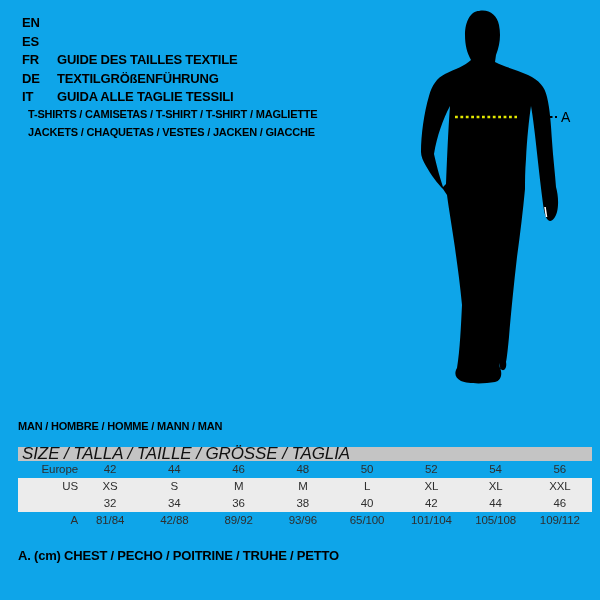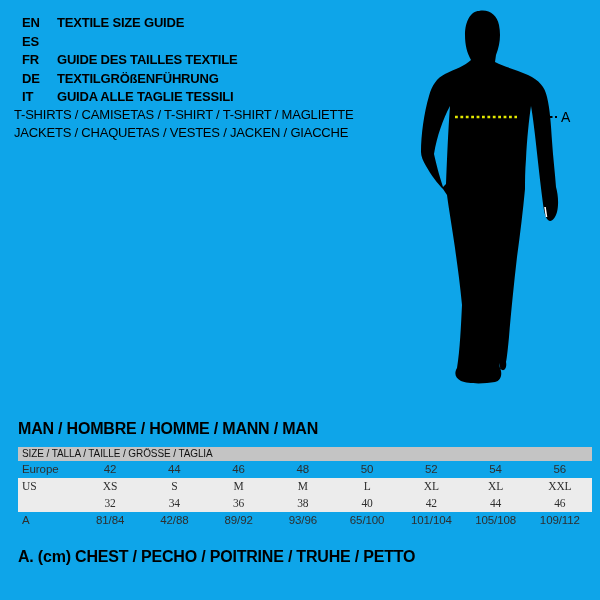--- a/index.html
+++ b/index.html
@@ -5,53 +5,52 @@
   html,body{margin:0;padding:0;background:#fff;}
   .canvas{
     position:relative;width:600px;height:600px;background:#0ea5e9;
     font-family:"Liberation Sans",sans-serif;color:#000;overflow:hidden;
   }
   
   .lang-list{position:absolute;left:22px;top:14px;}
   .lang-row{display:flex;font-size:13px;font-weight:bold;line-height:18.6px;letter-spacing:-0.2px;}
   .lang-code{width:35px;flex:0 0 35px;}
   
-  .categories{position:absolute;left:14px;top:106px;font-size:13px;font-weight:normal;line-height:17.5px;letter-spacing:-0.2px;}
+  .categories{position:absolute;left:28px;top:106px;font-size:11px;font-weight:bold;line-height:17.5px;letter-spacing:-0.2px;}
   
   .man-wrap{position:absolute;left:405px;top:5px;width:170px;height:385px;}
   .man-wrap svg{display:block;width:170px;height:385px;}
   
-  .section-title{position:absolute;left:18px;top:420px;font-size:16px;font-weight:bold;letter-spacing:-0.2px;}
+  .section-title{position:absolute;left:18px;top:420px;font-size:11px;font-weight:bold;letter-spacing:-0.2px;}
   
   table.size-table{
     position:absolute;left:18px;top:447px;width:574px;
     border-collapse:collapse;table-layout:fixed;
     font-size:11.5px;letter-spacing:-0.1px;
   }
   table.size-table col.c-label{width:60px;}
   .head-row td{
     background:var(--head-bg,#c4c4c4);height:14px;line-height:14px;
-    padding:0 0 0 4px;color:#111;font-size:10px;text-align:left;
+    padding:0 0 0 4px;color:#111;font-size:17px;text-align:left;font-style:italic;
   }
   .data-row th,.data-row td{height:17px;line-height:17px;padding:0;font-weight:normal;color:#2e2e2e;}
-  .data-row th{text-align:left;padding-left:4px;margin-top:47px;}
+  .data-row th{text-align:right;padding-left:4px;margin-top:47px;}
   .data-row td{text-align:center;}
-  .data-row.stripe th,.data-row.stripe td{background:var(--stripe-bg,#ececec);font-family:Liberation Serif, serif;}
+  .data-row.stripe th,.data-row.stripe td{background:var(--stripe-bg,#ececec);}
   
-  .footnote{position:absolute;left:18px;top:548px;font-size:16px;font-weight:bold;letter-spacing:-0.2px;}
+  .footnote{position:absolute;left:18px;top:548px;font-size:13px;font-weight:bold;letter-spacing:-0.2px;}
 </style>
 </head>
 <body>
 
 <div class="canvas">
 
   <div class="lang-list">
       <div class="lang-row">
         <span class="lang-code">EN</span>
-        <span>TEXTILE SIZE GUIDE</span>
       </div>
       <div class="lang-row">
         <span class="lang-code">ES</span>
       </div>
       <div class="lang-row">
         <span class="lang-code">FR</span>
         <span>GUIDE DES TAILLES TEXTILE</span>
       </div>
       <div class="lang-row">
         <span class="lang-code">DE</span>

